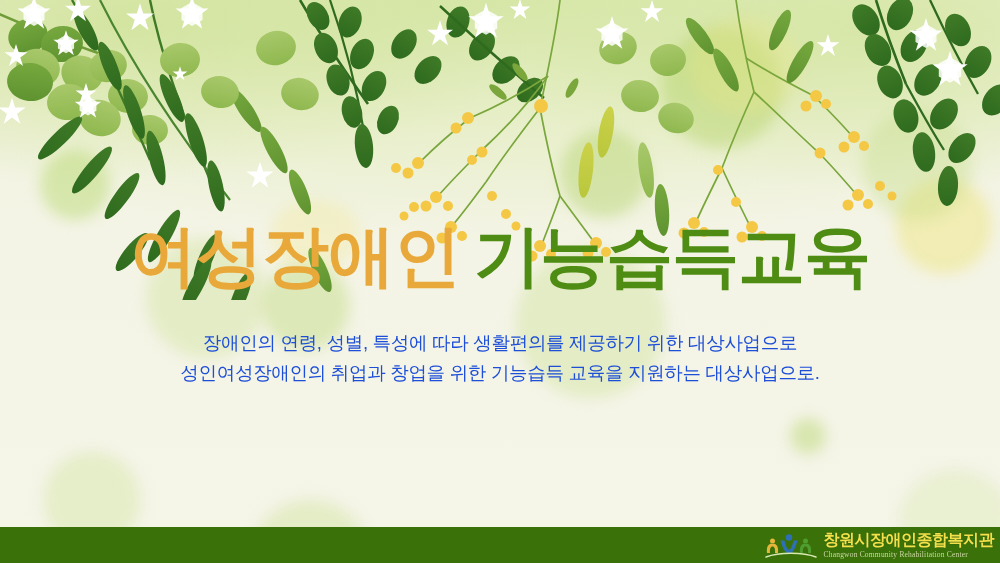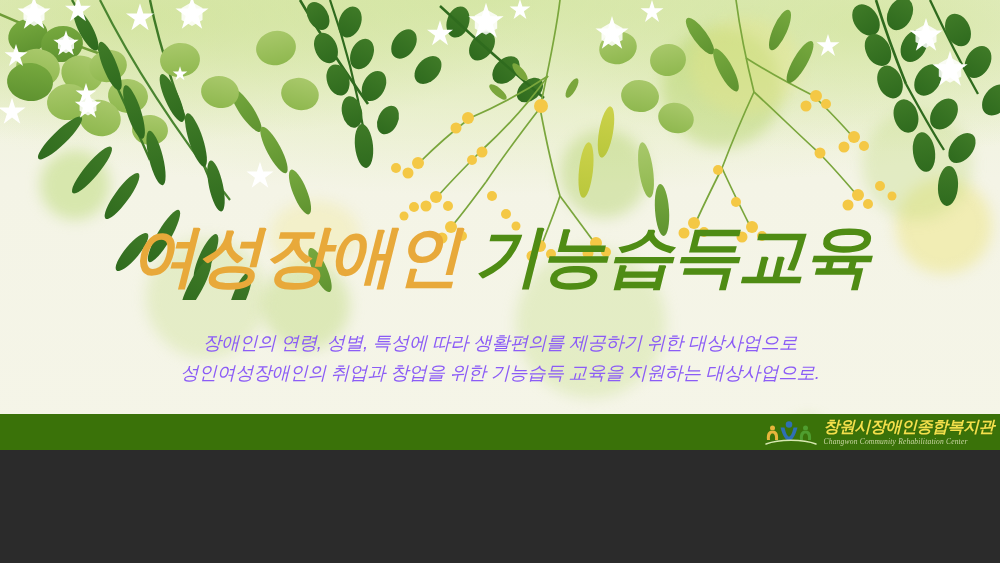--- a/index.html
+++ b/index.html
@@ -3,24 +3,23 @@
 <meta charset="utf-8">
 <title>여성장애인 기능습득교육</title>
 <style>
   * { margin:0; padding:0; box-sizing:border-box; }
   html,body { background:#2b2b2b; }
   body {
     font-family:"Liberation Sans","DejaVu Sans",sans-serif;
   }
   #poster {
     position:relative;
-    width:1000px; height:450px;
+    width:1000px; height:563px;
     overflow:hidden;
     background:#f4f4e4;
-    font-style:italic;
   }
 
   
   .bg-base {
     position:absolute; inset:0;
     background:
       radial-gradient(120% 70% at 50% 0%,   rgba(196,222,130,0.55) 0%, rgba(214,231,160,0.30) 35%, rgba(244,244,228,0) 62%),
       radial-gradient(60% 40% at 12% 4%,    rgba(185,214,110,0.50) 0%, rgba(244,244,228,0) 70%),
       radial-gradient(55% 40% at 88% 6%,    rgba(190,218,120,0.45) 0%, rgba(244,244,228,0) 70%),
       linear-gradient(180deg,#eef2d8 0%, #f4f4e6 40%, #f5f5e8 100%);
@@ -45,21 +44,21 @@
     transform:scaleX(0.97);
   }
   .t-orange { color:#e8a93a; }
   .t-green  { color:#4f8c14; }
   .t-gap { display:inline-block; width:14px; }
 
   
   .subtitle {
     position:absolute; left:0; right:0; top:328px;
     text-align:center;
-    color:#8b5cf6;
+    color:#1d4ed8;
     font-size:18.5px;
     line-height:30px;
     letter-spacing:-0.3px;
   }
   .subtitle div { white-space:nowrap; }
 
   
   .footer {
     position:absolute; left:0; right:0; bottom:0;
     height:36px;

